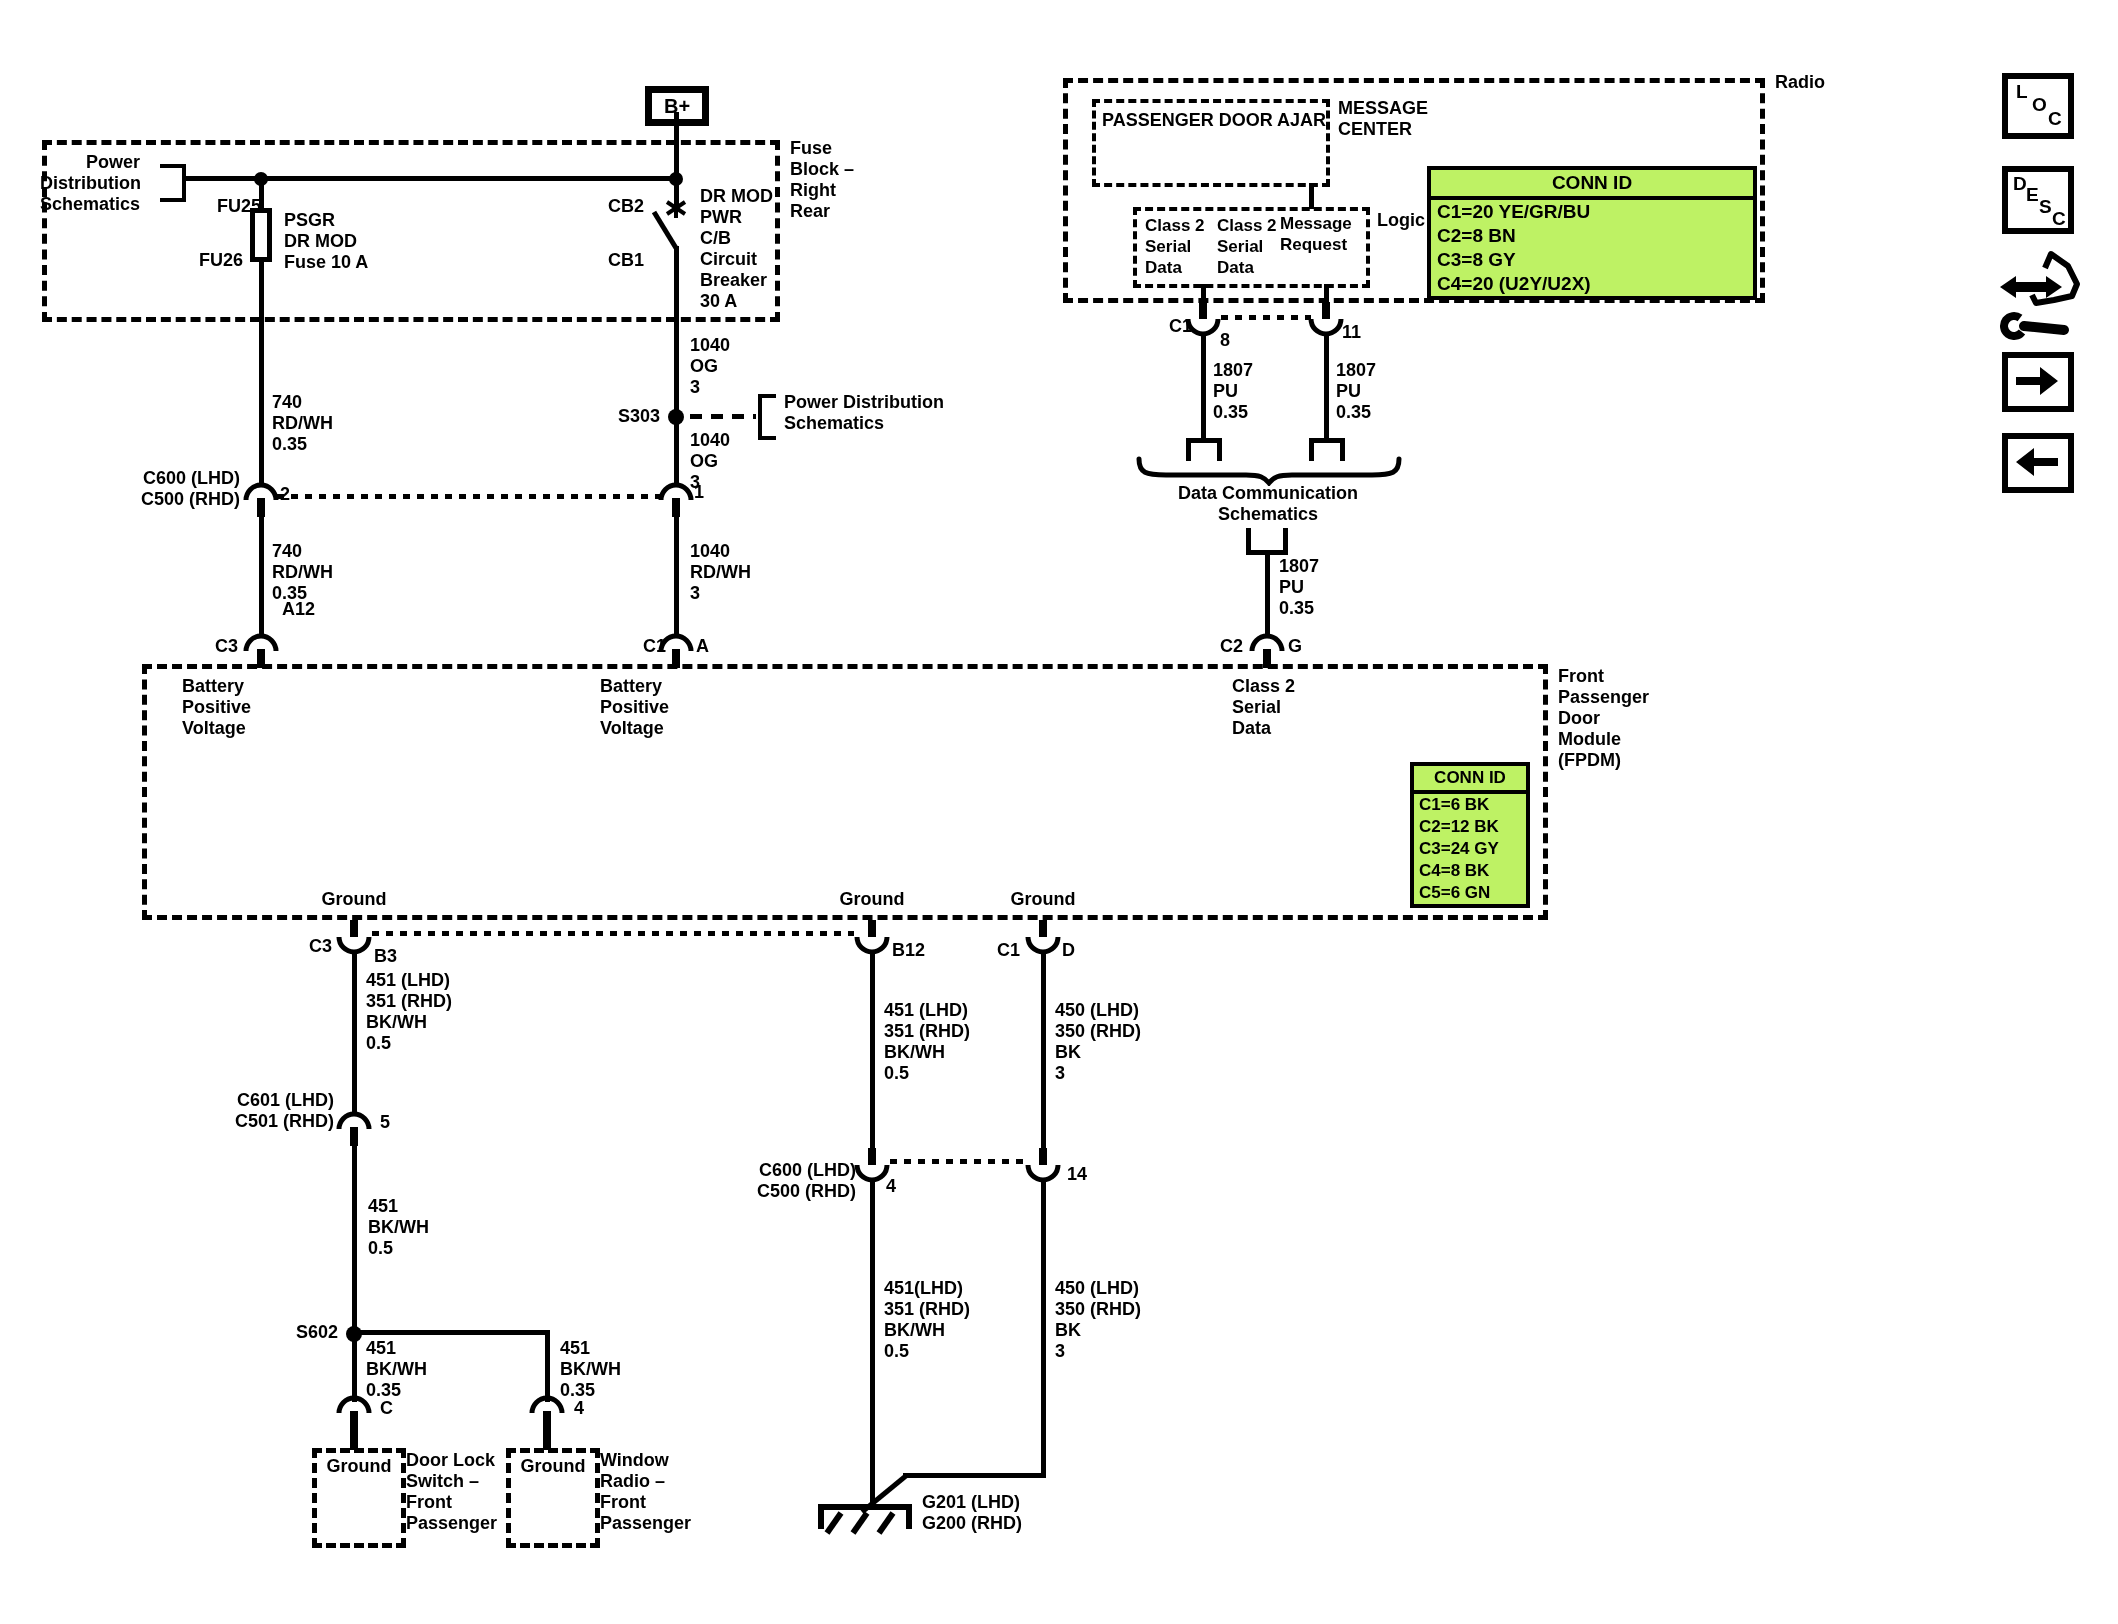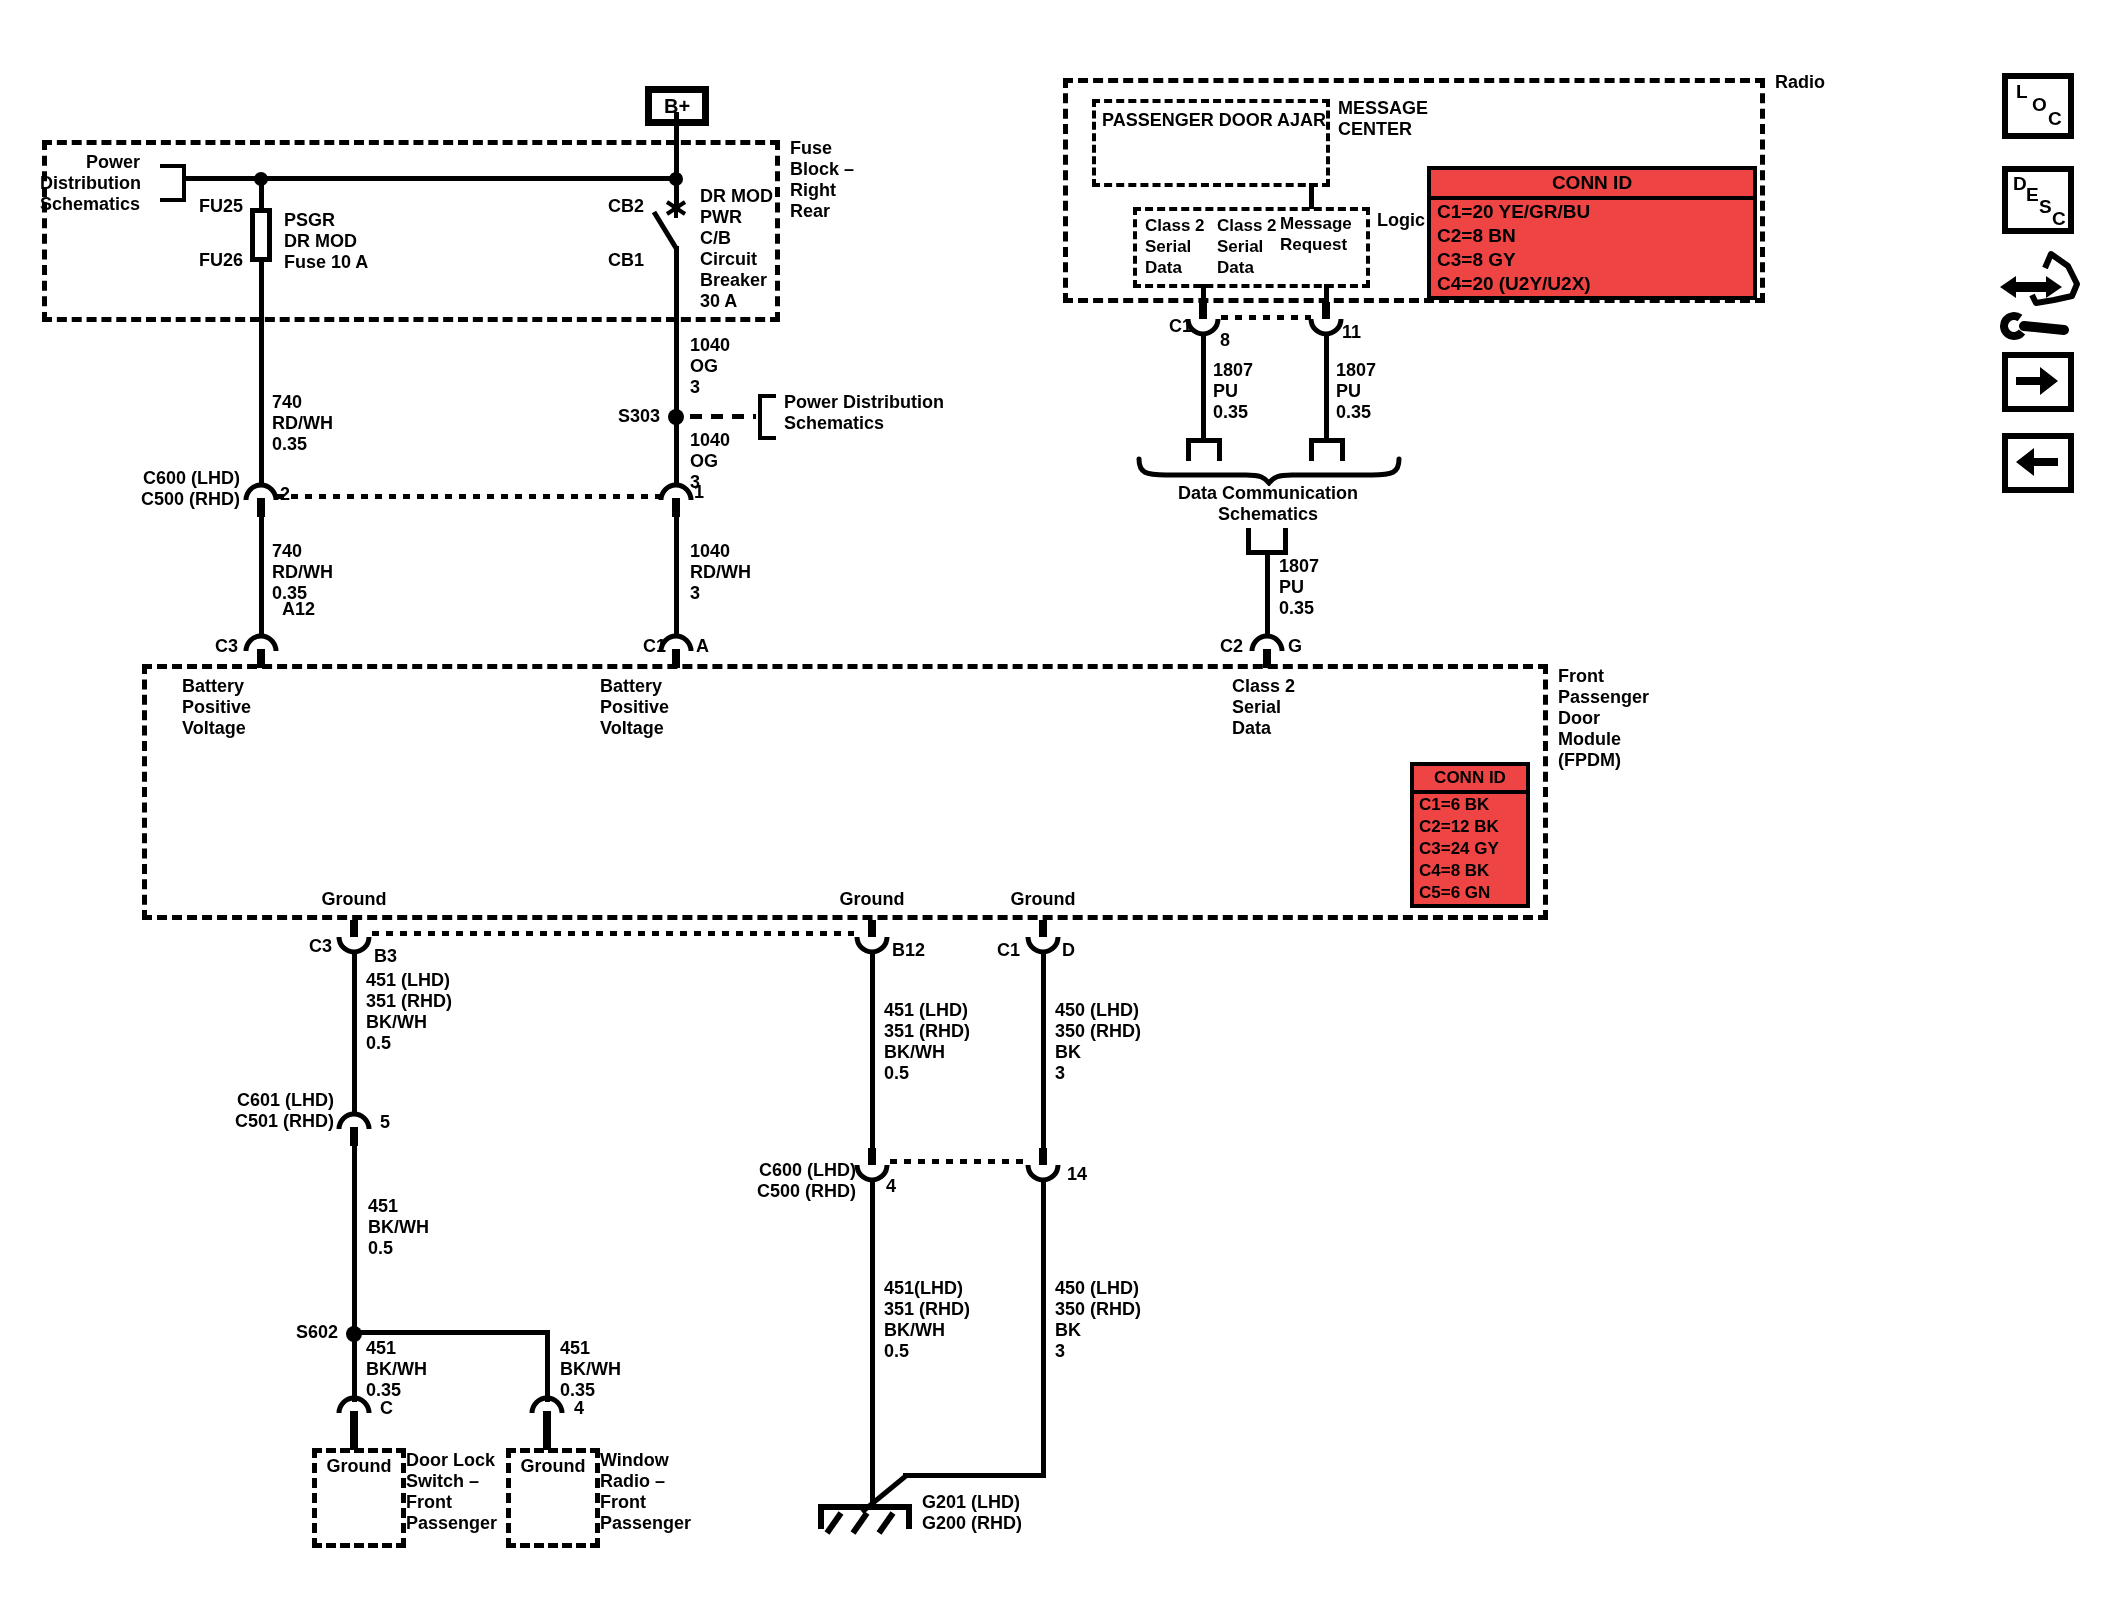--- a/index.html
+++ b/index.html
@@ -19,21 +19,21 @@
   .dotpt{position:absolute;width:16px;height:16px;border-radius:50%;background:#000;}
   .jct{position:absolute;width:14px;height:14px;border-radius:50%;background:#000;}
   .pin{position:absolute;width:36px;height:34px;overflow:visible;}
   .bracket-l{position:absolute;border:0 solid #000;border-top-width:4px;border-bottom-width:4px;border-right-width:4px;}
   .bracket-r{position:absolute;border:0 solid #000;border-top-width:4px;border-bottom-width:4px;border-left-width:4px;}
   .staple{position:absolute;border:0 solid #000;border-top-width:5px;border-left-width:5px;border-right-width:5px;}
   .cup{position:absolute;border:0 solid #000;border-bottom-width:5px;border-left-width:5px;border-right-width:5px;}
   .solidbox{position:absolute;border:5px solid #000;background:#fff;}
   .bplus{position:absolute;border:7px solid #000;background:#fff;display:flex;align-items:center;justify-content:center;
          font:700 20px "Liberation Sans",sans-serif;}
-  .ctable{position:absolute;border:4px solid #000;background:#ef4444;}
+  .ctable{position:absolute;border:4px solid #000;background:#bef264;}
   .ctable .hd{border-bottom:4px solid #000;text-align:center;font:700 19px/26px "Liberation Sans",sans-serif;}
   .ctable .rw{font:700 19px/24px "Liberation Sans",sans-serif;padding-left:6px;white-space:nowrap;}
   .ctable.small .hd{font:700 17px/24px "Liberation Sans",sans-serif;}
   .ctable.small .rw{font:700 17px/22px "Liberation Sans",sans-serif;padding-left:5px;}
   .navbox{position:absolute;border:6px solid #000;background:#fff;}
   .navbox span{position:absolute;font:700 19px "Liberation Sans",sans-serif;}
 </style>
 </head>
 <body>
 
@@ -62,21 +62,21 @@
   <div class="bracket-l" style="left:160px;top:164px;width:22px;height:30px"></div>
 
   <div class="v" style="left:674px;top:112px;height:66px"></div>
   <div class="h" style="left:184px;top:176px;width:494px"></div>
   <div class="jct" style="left:254px;top:172px"></div>
   <div class="jct" style="left:669px;top:172px"></div>
 
   <div class="v" style="left:259px;top:178px;height:30px"></div>
   <div class="solidbox" style="left:250px;top:208px;width:12px;height:44px"></div>
   <div class="v" style="left:259px;top:262px;height:224px"></div>
-  <div class="lbl r" style="left:175px;top:196px;width:68px">FU25</div>
+  <div class="lbl r" style="left:193px;top:196px;width:68px">FU25</div>
   <div class="lbl r" style="left:175px;top:250px;width:68px">FU26</div>
   <div class="lbl" style="left:284px;top:210px">PSGR
 DR MOD
 Fuse 10 A</div>
 
   <div class="v" style="left:674px;top:178px;height:28px"></div>
   <svg class="pin" style="left:650px;top:196px;width:44px;height:56px" viewBox="0 0 44 56">
     <line x1="26" y1="2" x2="26" y2="22" stroke="#000" stroke-width="4"></line>
     <line x1="17" y1="6" x2="35" y2="18" stroke="#000" stroke-width="4"></line>
     <line x1="35" y1="6" x2="17" y2="18" stroke="#000" stroke-width="4"></line>

